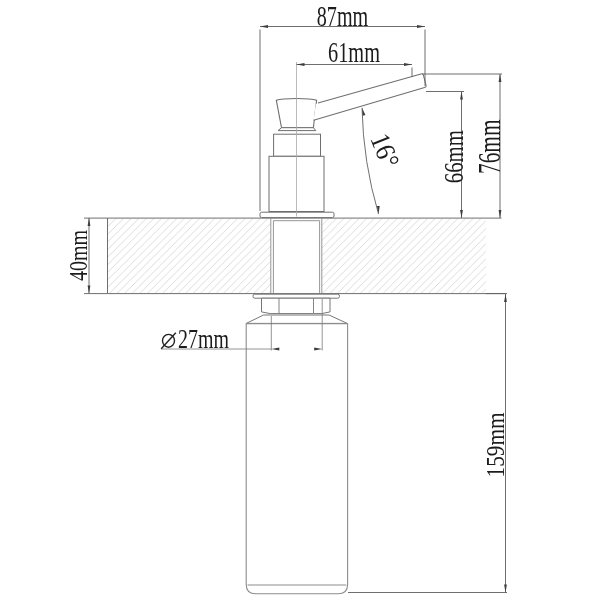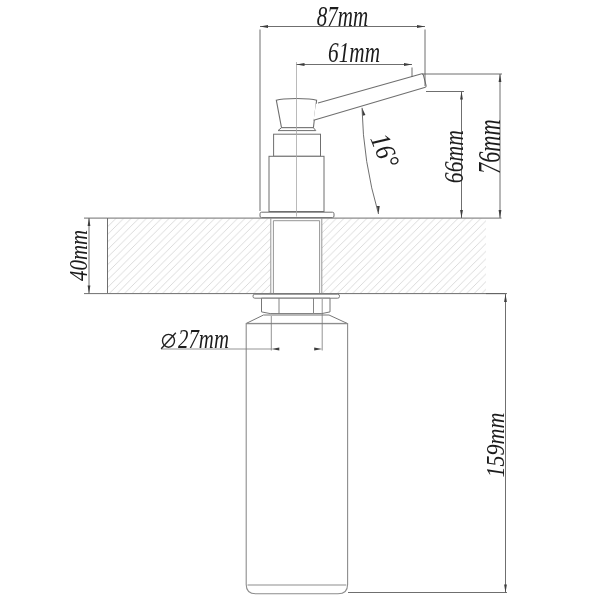--- a/index.html
+++ b/index.html
@@ -1,16 +1,16 @@
 <!DOCTYPE html>
 <html><head>
 <meta charset="utf-8">
 <style>
   html,body{margin:0;padding:0;background:#ffffff;}
-  #canvas{position:relative;width:600px;height:600px;background:#ffffff;overflow:hidden;font-style:italic;}
+  #canvas{position:relative;width:600px;height:600px;background:#ffffff;overflow:hidden;}
   svg{position:absolute;left:0;top:0;}
   text{font-family:"Liberation Serif", serif;fill:#1c1c1c;}
 </style>
 </head>
 <body>
 <div id="canvas">
 <svg width="600" height="600" viewBox="0 0 600 600">
 <defs>
   <pattern id="hatch" patternUnits="userSpaceOnUse" width="7.6" height="7.6">
     <path d="M-2,9.6 L9.6,-2" stroke="#d2d2d2" stroke-width="0.8"></path>

